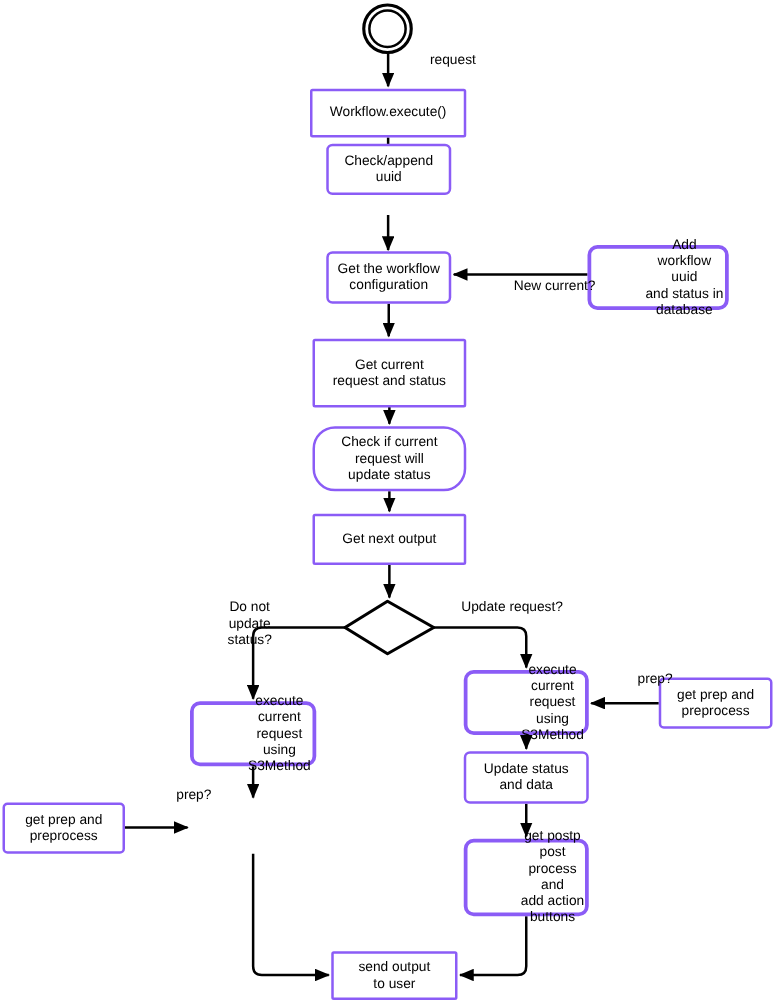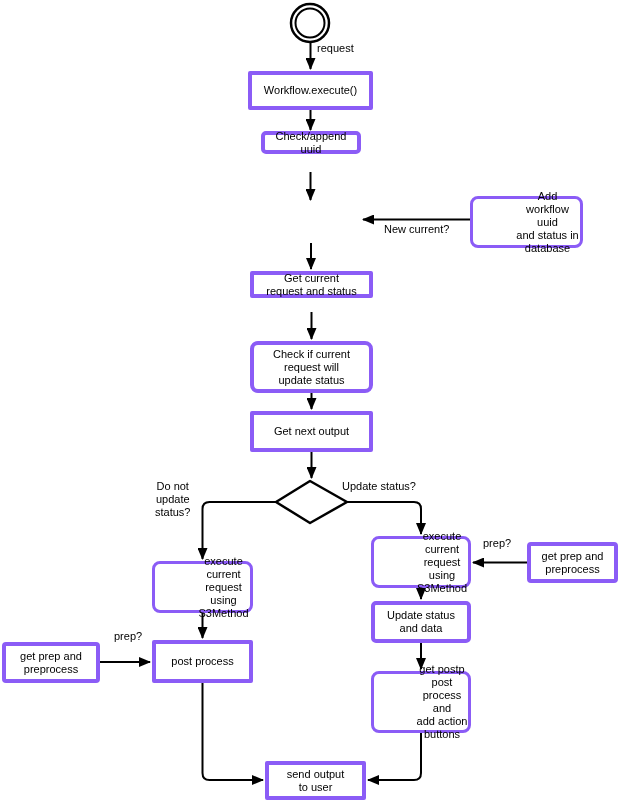--- a/index.html
+++ b/index.html
@@ -19,43 +19,44 @@
   #wires {
     position: absolute;
     left: 0;
     top: 0;
     width: 627px;
     height: 804px;
   }
   .node {
     position: absolute;
     box-sizing: border-box;
-    border: 4px solid #8b5cf6;
+    border: 2px solid #8b5cf6;
     background: #ffffff;
     display: flex;
     align-items: center;
     justify-content: center;
     text-align: center;
     font-size: 11px;
     line-height: 13px;
     white-space: pre-line;
     z-index: 2;
   }
   .node.thick { border-width: 3px; padding-left: 42px; }
   .r2 { border-radius: 2px; }
   .r4 { border-radius: 4px; }
   .r5 { border-radius: 5px; }
-  .r6 { border-radius: 8px; }
+  .r6 { border-radius: 18px; }
   .r8 { border-radius: 8px; }
   .edge-label {
     position: absolute;
     font-size: 11px;
     line-height: 13px;
     white-space: pre-line;
     z-index: 3;
+    margin-left: 27px;
   }
 </style>
 </head>
 <body>
 
 <div id="canvas">
 
   <svg id="wires" viewBox="0 0 627 804" xmlns="http://www.w3.org/2000/svg">
     <defs>
       <marker id="arrow" markerUnits="userSpaceOnUse" markerWidth="12" markerHeight="10" viewBox="0 0 12 10" refX="11" refY="5" orient="auto">
@@ -82,45 +83,46 @@
     <path d="M421,588 L421,599" fill="none" stroke="#000000" stroke-width="2" marker-end="url(#arrow)"></path>
     <path d="M421,643 L421,669" fill="none" stroke="#000000" stroke-width="2" marker-end="url(#arrow)"></path>
     <path d="M421,733 L421,773 Q421,780 414,780 L368,780" fill="none" stroke="#000000" stroke-width="2" marker-end="url(#arrow)"></path>
     <path d="M202.5,613 L202.5,638" fill="none" stroke="#000000" stroke-width="2" marker-end="url(#arrow)"></path>
     <path d="M100,662 L150,662" fill="none" stroke="#000000" stroke-width="2" marker-end="url(#arrow)"></path>
     <path d="M202.5,683 L202.5,773 Q202.5,780 209.5,780 L263,780" fill="none" stroke="#000000" stroke-width="2" marker-end="url(#arrow)"></path>
   </svg>
 
   <div class="node r2" style="left:248px; top:71px; width:125px; height:39px">Workflow.execute()</div>
 
-  <div class="node r5" style="left:261px; top:131px; width:100px; height:23px">Check/append
+  <div class="node r5" style="left:261px; top:115px; width:100px; height:41px">Check/append
 uuid</div>
 
+  <div class="node r5" style="left:261px; top:201px; width:100px; height:42px">Get the workflow
+configuration</div>
 
   <div class="node r8 thick" style="left:470px; top:196px; width:113px; height:52px">Add workflow uuid
 and status in
 database</div>
 
-  <div class="node r2" style="left:250px; top:271px; width:123px; height:27px">Get current
+  <div class="node r2" style="left:250px; top:271px; width:123px; height:55px">Get current
 request and status</div>
 
   <div class="node r6" style="left:250px; top:341px; width:123px; height:52px">Check if current
 request will
 update status</div>
 
   <div class="node r2" style="left:250px; top:411px; width:123px; height:41px">Get next output</div>
 
   <div class="node r8 thick" style="left:152px; top:561px; width:101px; height:52px">execute current
 request using
 S3Method</div>
 
   <div class="node r4" style="left:2px; top:642px; width:98px; height:41px">get prep and
 preprocess</div>
 
-  <div class="node r2" style="left:152px; top:640px; width:101px; height:43px">post process</div>
 
   <div class="node r8 thick" style="left:371px; top:536px; width:100px; height:52px">execute current
 request using
 S3Method</div>
 
   <div class="node r4" style="left:527px; top:542px; width:91px; height:41px">get prep and
 preprocess</div>
 
   <div class="node r5" style="left:371px; top:601px; width:100px; height:42px">Update status
 and data</div>
@@ -134,19 +136,19 @@
 to user</div>
 
   <div class="edge-label" style="left:317px; top:42px">request</div>
 
   <div class="edge-label" style="left:384px; top:223px">New current?</div>
 
   <div class="edge-label" style="left:155px; top:480px; text-align:center">Do not
 update
 status?</div>
 
-  <div class="edge-label" style="left:342px; top:480px">Update status?</div>
+  <div class="edge-label" style="left:342px; top:480px">Update request?</div>
 
   <div class="edge-label" style="left:114px; top:630px">prep?</div>
 
   <div class="edge-label" style="left:483px; top:537px">prep?</div>
 
 </div>
 
 </body></html>

